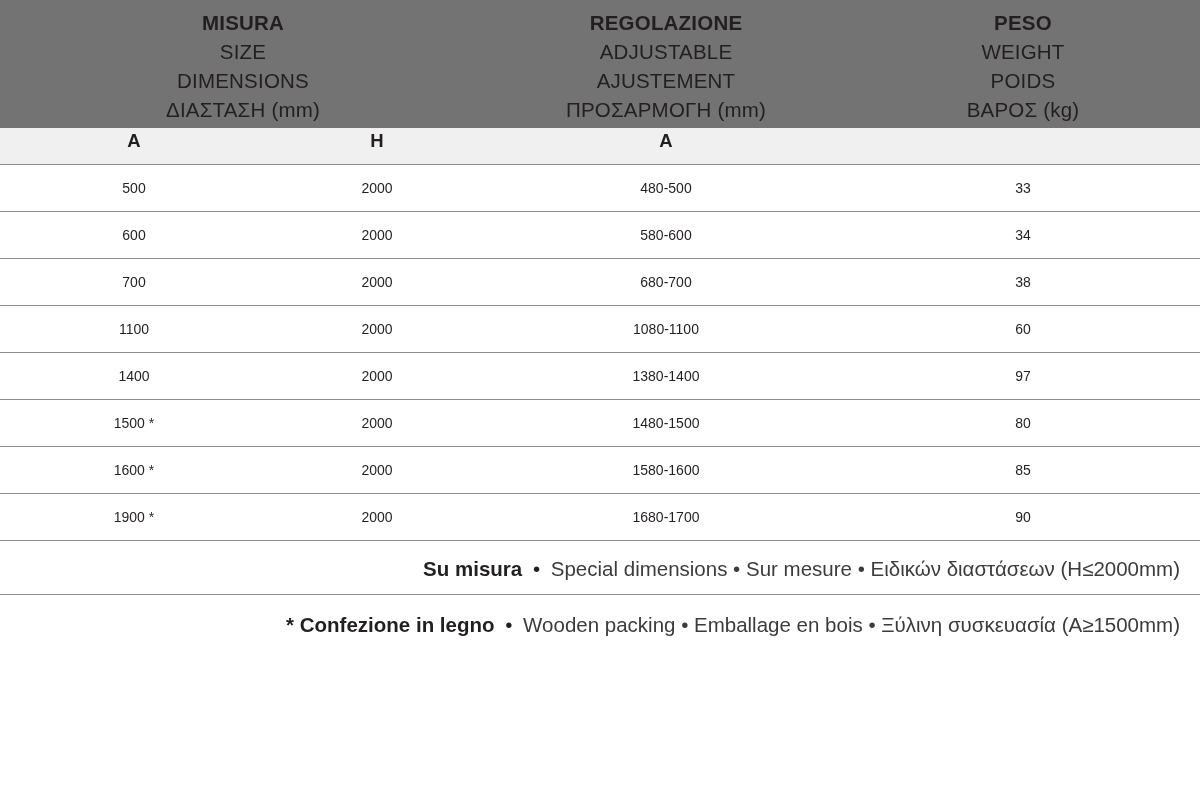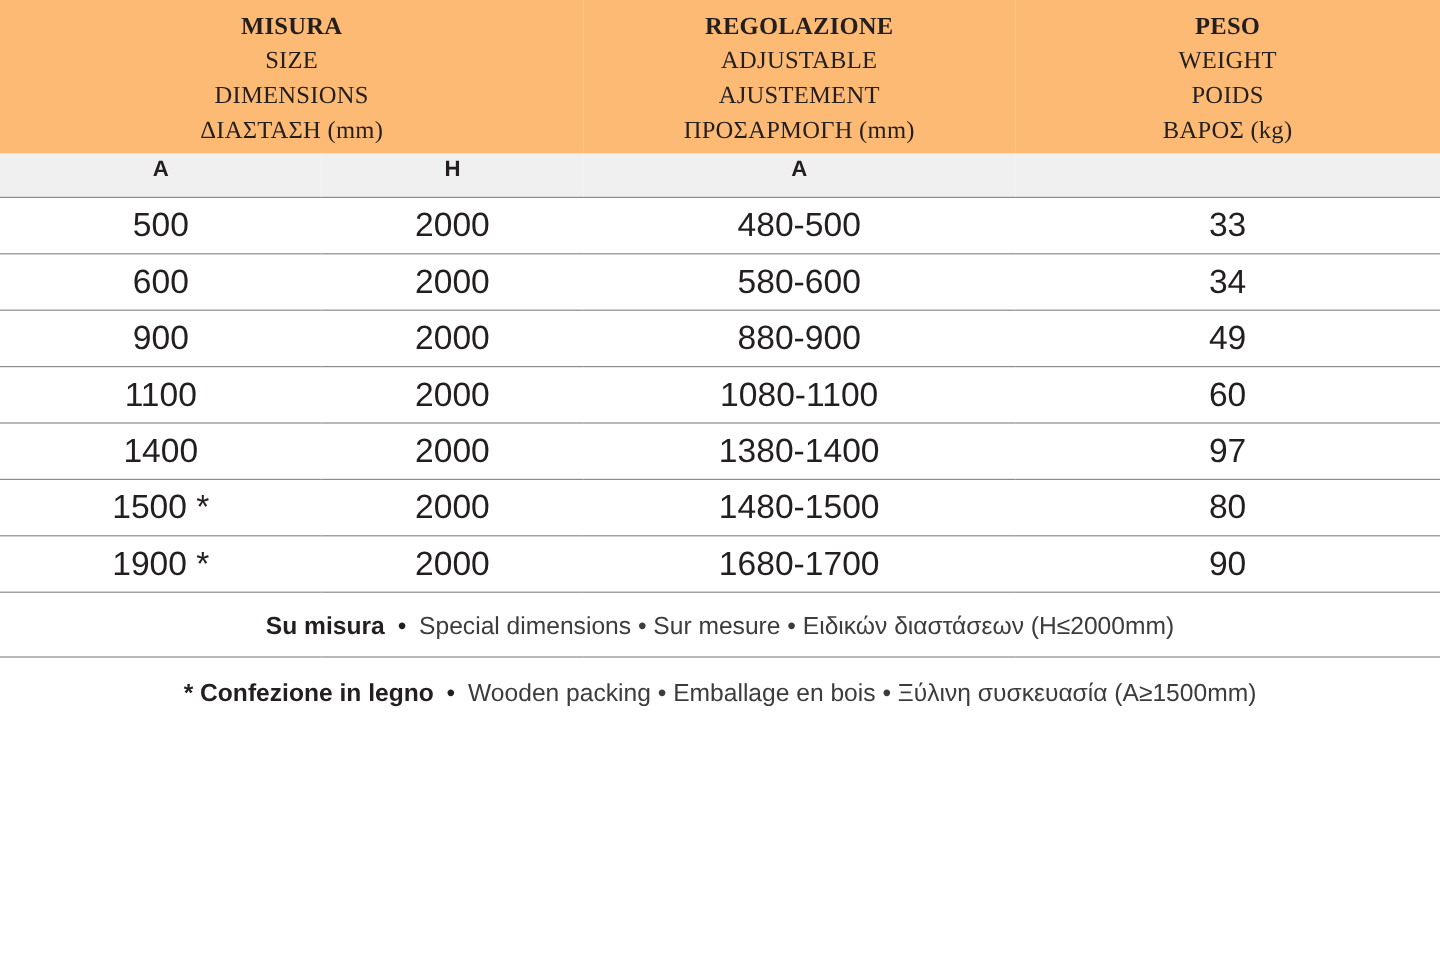--- a/index.html
+++ b/index.html
@@ -24,26 +24,25 @@
     table-layout: fixed;
   }
   
   col.c0 { width: 268px; }
   col.c1 { width: 218px; }
   col.c2 { width: 360px; }
   col.c3 { width: 354px; }
 
   
   tr.head-main td {
-    background: #fdba74;
+    background: #737373;
     text-align: center;
     vertical-align: top;
     padding: 8px 4px 4px 4px;
     border: none;
-    font-family: Liberation Serif, serif;
   }
   .hdr-line {
     display: block;
     font-size: 20.5px;
     line-height: 29px;
     letter-spacing: 0.2px;
   }
   .hdr-line.bold { font-weight: bold; }
 
   tr.head-sub td {
@@ -51,36 +50,36 @@
     text-align: center;
     font-weight: bold;
     font-size: 18.5px;
     padding: 2px 4px 12px 4px;
     border: none;
   }
 
   
   tr.data td {
     text-align: center;
-    font-size: 28px;
+    font-size: 14px;
     line-height: 26px;
     padding: 10px 4px;
     border-top: 1px solid #8c8c8c;
     border-bottom: none;
     height: 44px;
   }
   tr.data:first-of-type td { border-top: 1px solid #8c8c8c; }
 
   
   tr.note td {
     border-top: 1px solid #8c8c8c;
-    padding: 14px 30px 12px 30px;
+    padding: 14px 20px 12px 30px;
     font-size: 20.5px;
     line-height: 27px;
-    text-align: center;
+    text-align: right;
   }
   tr.note.last td { padding-top: 16px; padding-bottom: 10px; }
   .note-strong { font-weight: bold; }
   .note-sep { padding: 0 5px; }
   .note-rest { color: #3c3c3c; }
 </style>
 </head>
 <body>
 
 <div id="sheet">
@@ -127,42 +126,48 @@
         <td>480-500</td>
         <td>33</td>
       </tr>
       <tr class="data">
         <td>600</td>
         <td>2000</td>
         <td>580-600</td>
         <td>34</td>
       </tr>
       <tr class="data">
-        <td>900</td>
+        <td>700</td>
         <td>2000</td>
-        <td>880-900</td>
-        <td>49</td>
+        <td>680-700</td>
+        <td>38</td>
       </tr>
       <tr class="data">
         <td>1100</td>
         <td>2000</td>
         <td>1080-1100</td>
         <td>60</td>
       </tr>
       <tr class="data">
         <td>1400</td>
         <td>2000</td>
         <td>1380-1400</td>
         <td>97</td>
       </tr>
       <tr class="data">
         <td>1500 *</td>
         <td>2000</td>
         <td>1480-1500</td>
         <td>80</td>
+      </tr>
+      <tr class="data">
+        <td>1600 *</td>
+        <td>2000</td>
+        <td>1580-1600</td>
+        <td>85</td>
       </tr>
       <tr class="data">
         <td>1900 *</td>
         <td>2000</td>
         <td>1680-1700</td>
         <td>90</td>
       </tr>
 
       <tr class="note">
         <td colspan="4">

